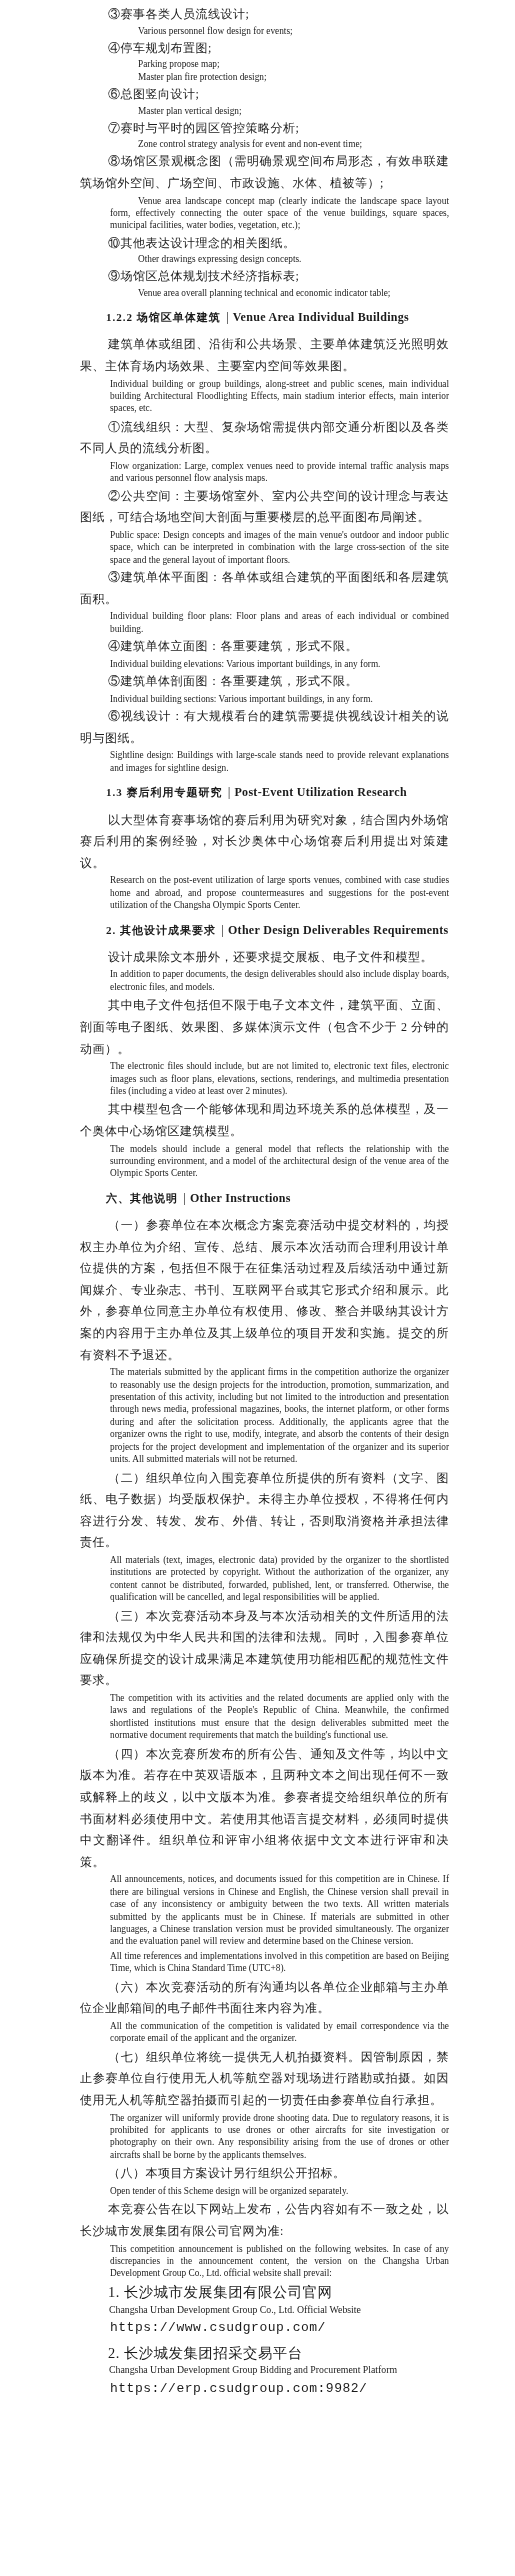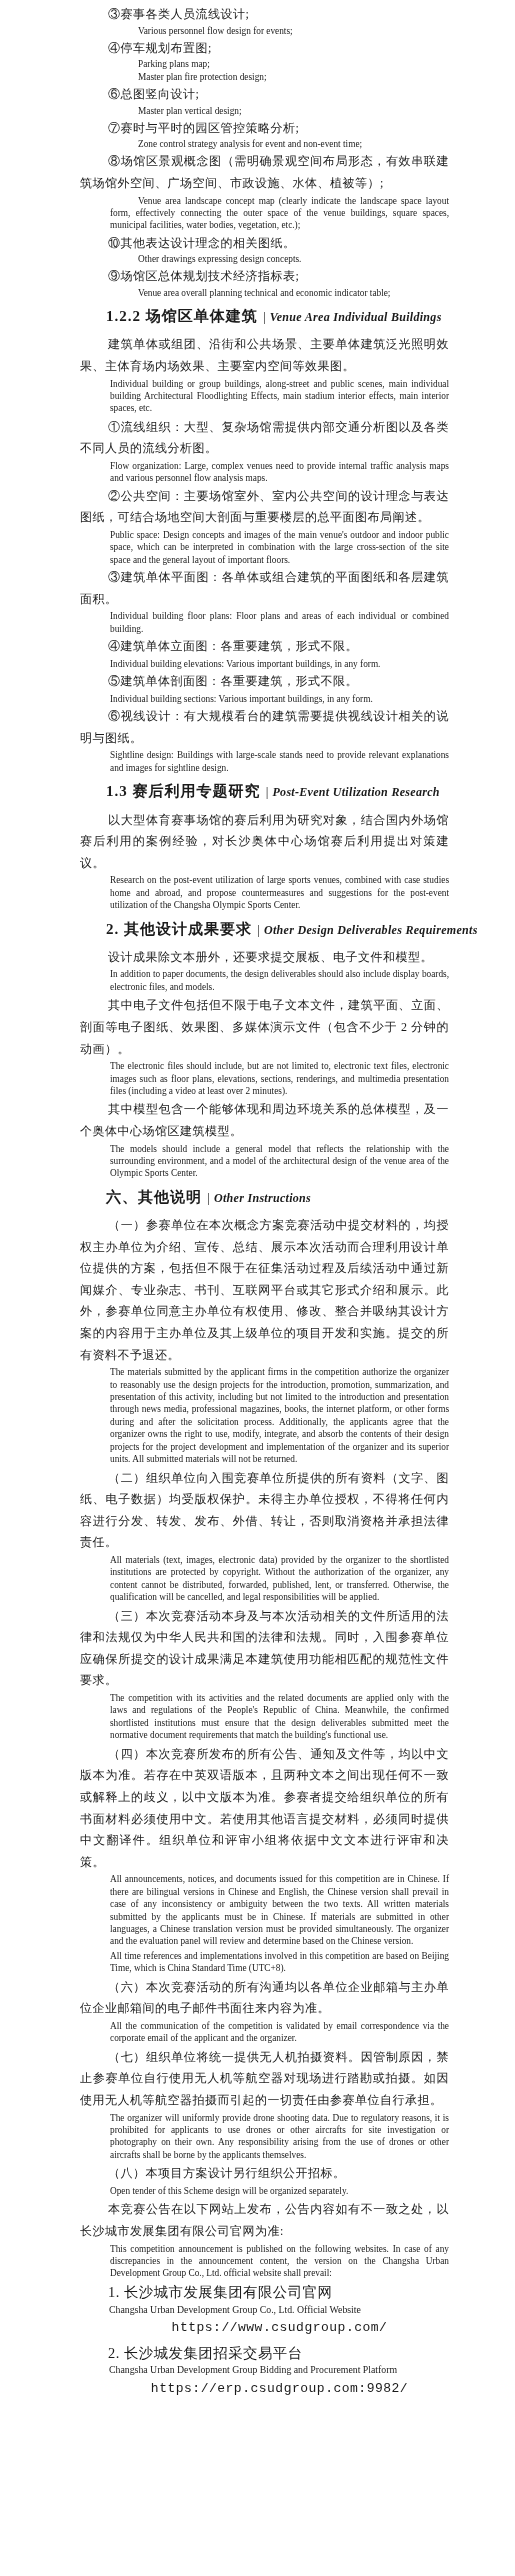--- a/index.html
+++ b/index.html
@@ -40,65 +40,63 @@
   .para  { margin-bottom: 2.1px; }
 
   
   .h2 {
     padding-left: 26px;
     margin: 6.2px 0 4.1px 0;
     line-height: 23px;
     white-space: nowrap;
   }
   .h2 .h2-zh {
-    font-size: 15px;
+    font-size: 11px;
     font-weight: bold;
     letter-spacing: 1px;
   }
   .h2 .h2-sep {
     font-size: 13.4px;
     font-weight: normal;
     margin: 0 4.1px 0 5.2px;
     color: #2a2a2a;
   }
   .h2 .h2-en {
     font-size: 12px;
     font-weight: bold;
     letter-spacing: 0.3px;
-    font-style: italic;
   }
 
   
   .plat { margin-bottom: 3.1px; }
   .plat-zh { font-size: 14.4px; line-height: 21.6px; letter-spacing: 0.5px; padding-left: 28px; }
   .plat-en { font-size: 9.8px; line-height: 12.4px; padding-left: 29px; }
   .url {
     font-family: "Liberation Mono", "DejaVu Sans Mono", monospace;
     font-size: 13px;
     line-height: 18.5px;
     letter-spacing: 0.5px;
     padding-left: 30px;
     margin: 3.1px 0 5.2px 0;
     white-space: nowrap;
-    text-align: center;
   }
 </style>
 </head>
 <body>
 
 <div class="page">
 
   <section>
     <div class="block tight">
       <div class="zh ind">③赛事各类人员流线设计;</div>
       <div class="en ind">Various personnel flow design for events;</div>
     </div>
     <div class="block tight">
       <div class="zh ind">④停车规划布置图;</div>
-      <div class="en ind">Parking plans map;</div>
+      <div class="en ind">Parking propose map;</div>
     </div>
     <div class="block tight">
       <div class="en ind">Master plan fire protection design;</div>
     </div>
     <div class="block tight">
       <div class="zh ind">⑥总图竖向设计;</div>
       <div class="en ind">Master plan vertical design;</div>
     </div>
     <div class="block tight">
       <div class="zh ind">⑦赛时与平时的园区管控策略分析;</div>

